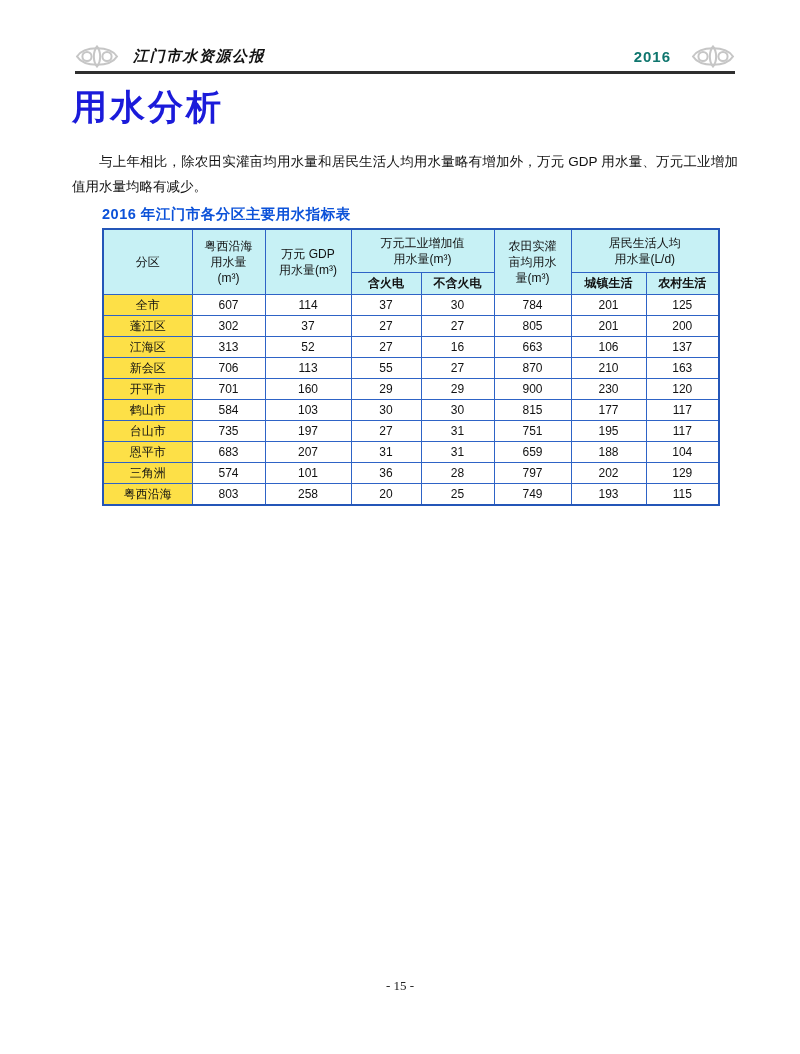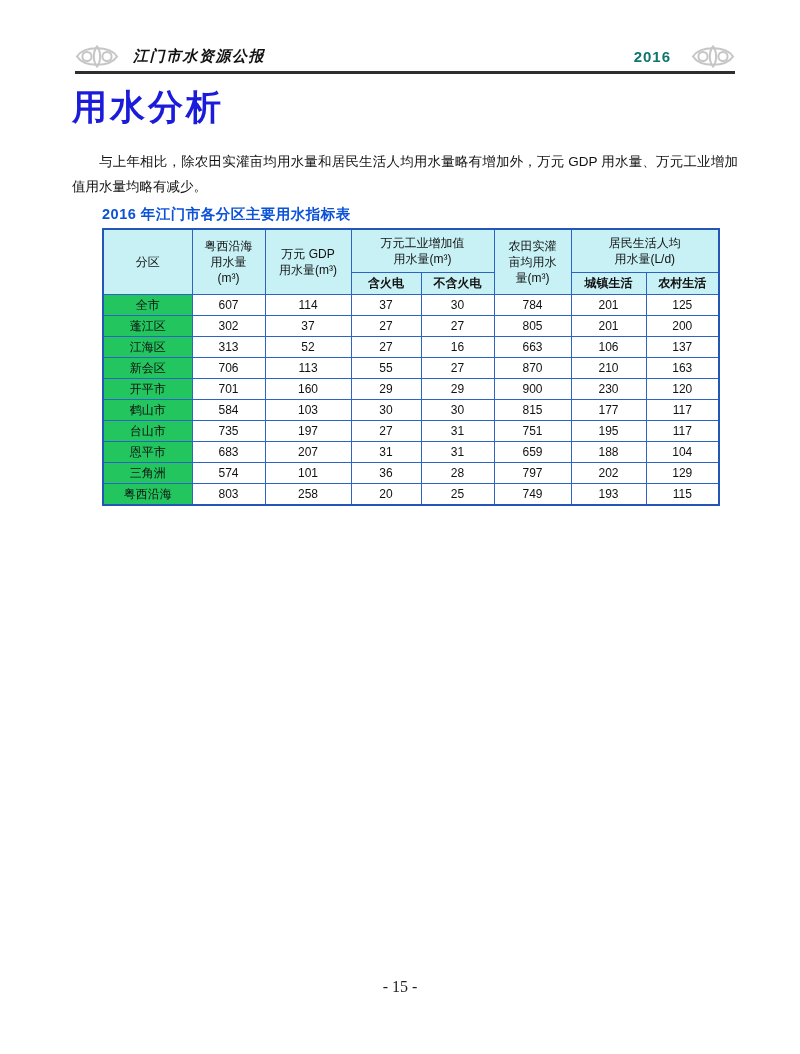--- a/index.html
+++ b/index.html
@@ -55,26 +55,26 @@
     border:1px solid #2e63c6;
     text-align:center;vertical-align:middle;
     padding:1px 2px;font-weight:normal;
   }
   table.indicators thead th{
     background:#c7f1f5;
     white-space:pre-line;line-height:1.35;
   }
   tr.hdr-top th{height:40px;}
   tr.hdr-sub th{height:19px;font-weight:bold;}
-  table.indicators tbody th{background:#22c55e;height:18px;margin-left:32px;}
+  table.indicators tbody th{background:#fde047;height:18px;margin-left:32px;}
   table.indicators tbody td{background:#ffffff;height:18px;}
   
   .page-footer{
     position:absolute;left:0;top:978px;width:800px;text-align:center;
-    font-family:"Liberation Serif","DejaVu Serif",serif;font-size:16px;color:#222;
+    font-family:"Liberation Serif","DejaVu Serif",serif;font-size:13px;color:#222;
   }
 </style>
 </head>
 <body>
 
 <div class="page">
 
   <header class="doc-header">
     <span class="logo">
       <svg width="44" height="27" viewBox="0 0 44 27">

